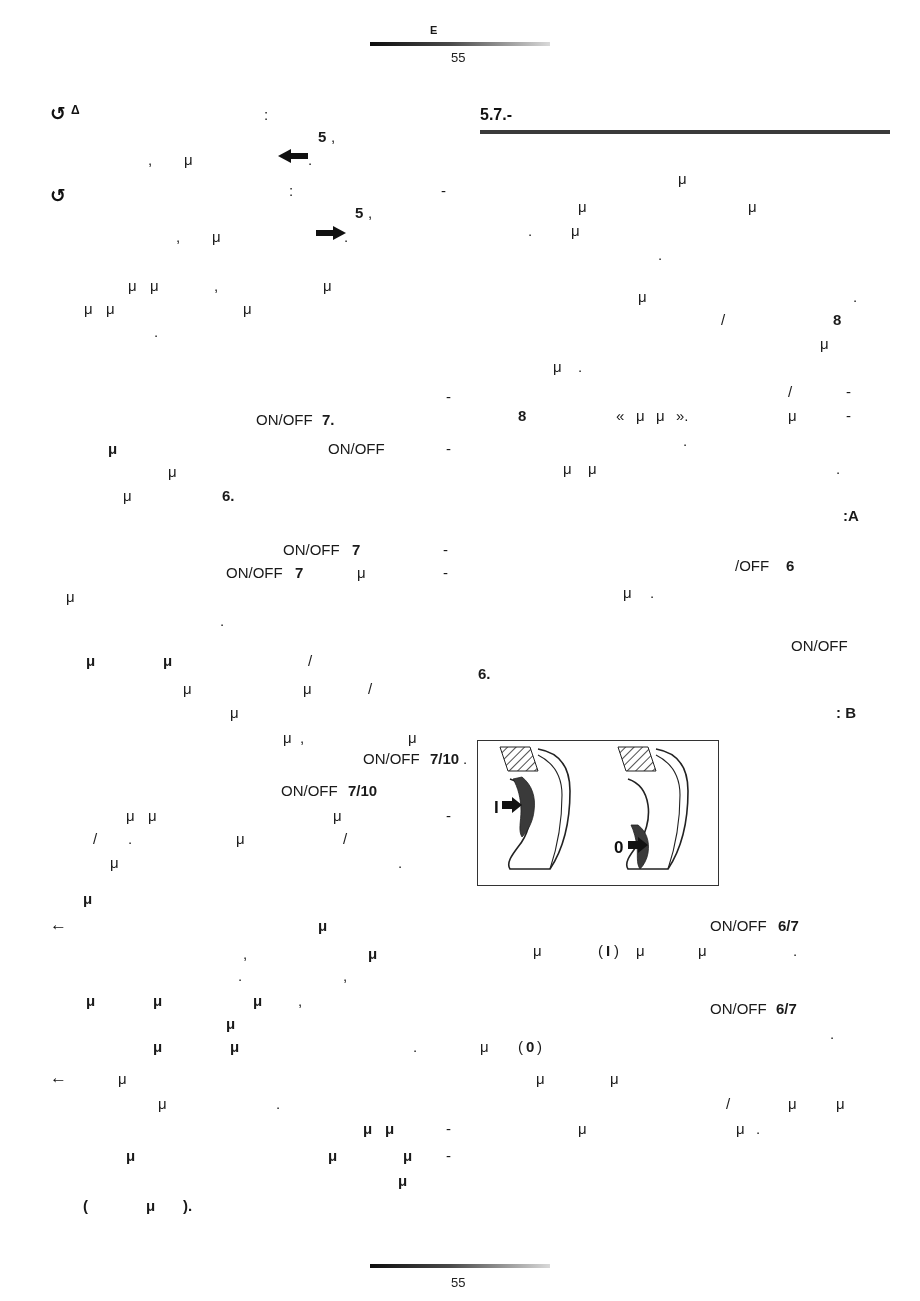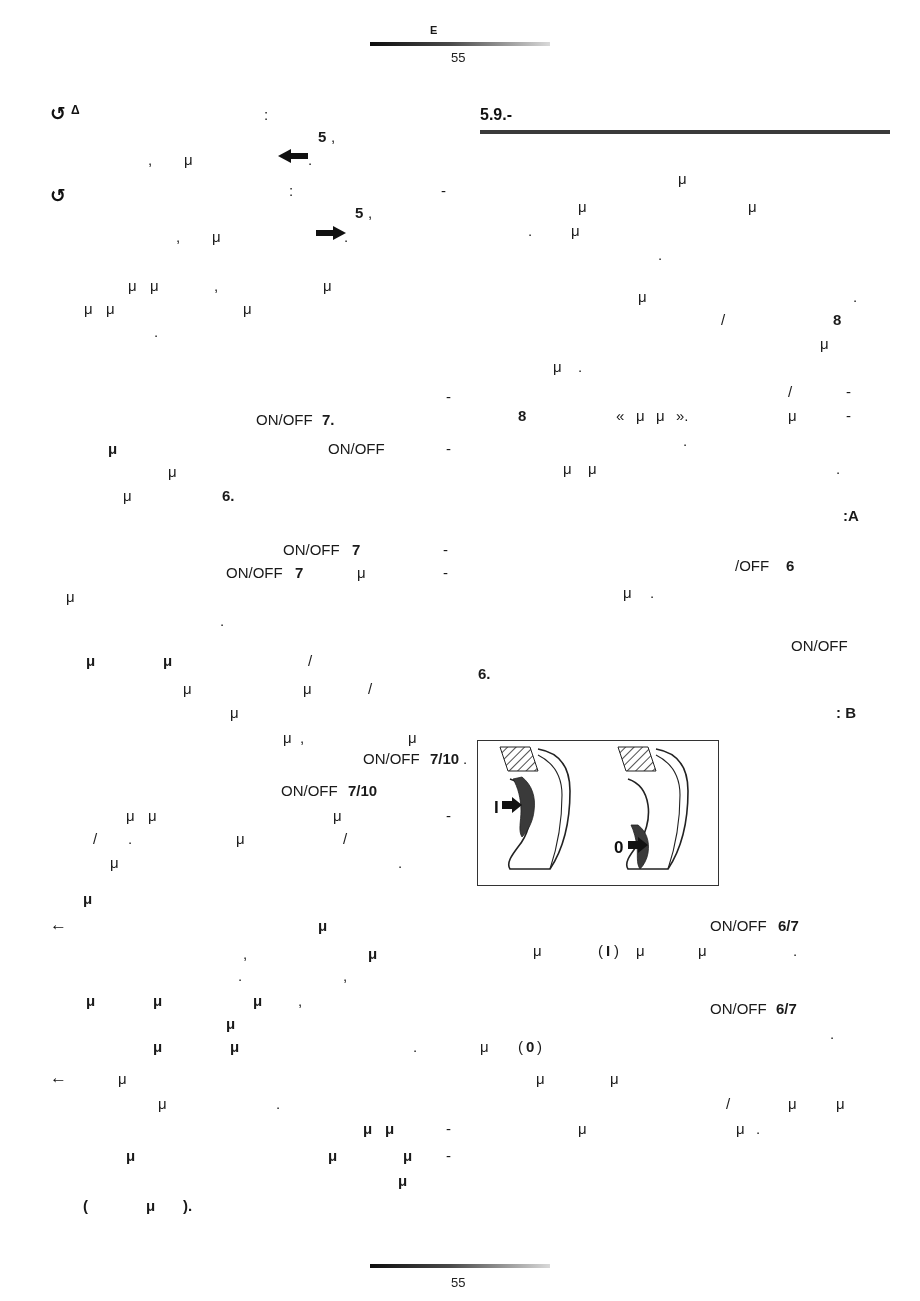--- a/index.html
+++ b/index.html
@@ -68,21 +68,21 @@
 </style>
 </head>
 <body>
 
 <div class="page">
 
   <div class="hdr-label">E</div>
   <div class="rule-grad rule-top"></div>
   <div class="pagenum pagenum-top">55</div>
 
-  <div class="section-heading">5.9.-</div>
+  <div class="section-heading">5.7.-</div>
   <div class="section-underline"></div>
 
   <span class="rot-icon" style="left:50px;top:104px;">↺</span>
   <span class="rot-delta" style="left:71px;top:103px;">Δ</span>
   <span class="rot-icon" style="left:50px;top:186px;">↺</span>
 
   <div class="blk-arrow left" style="left:278px;top:149px;">
     <span class="head"></span>
       <span class="shaft"></span>
   </div>

